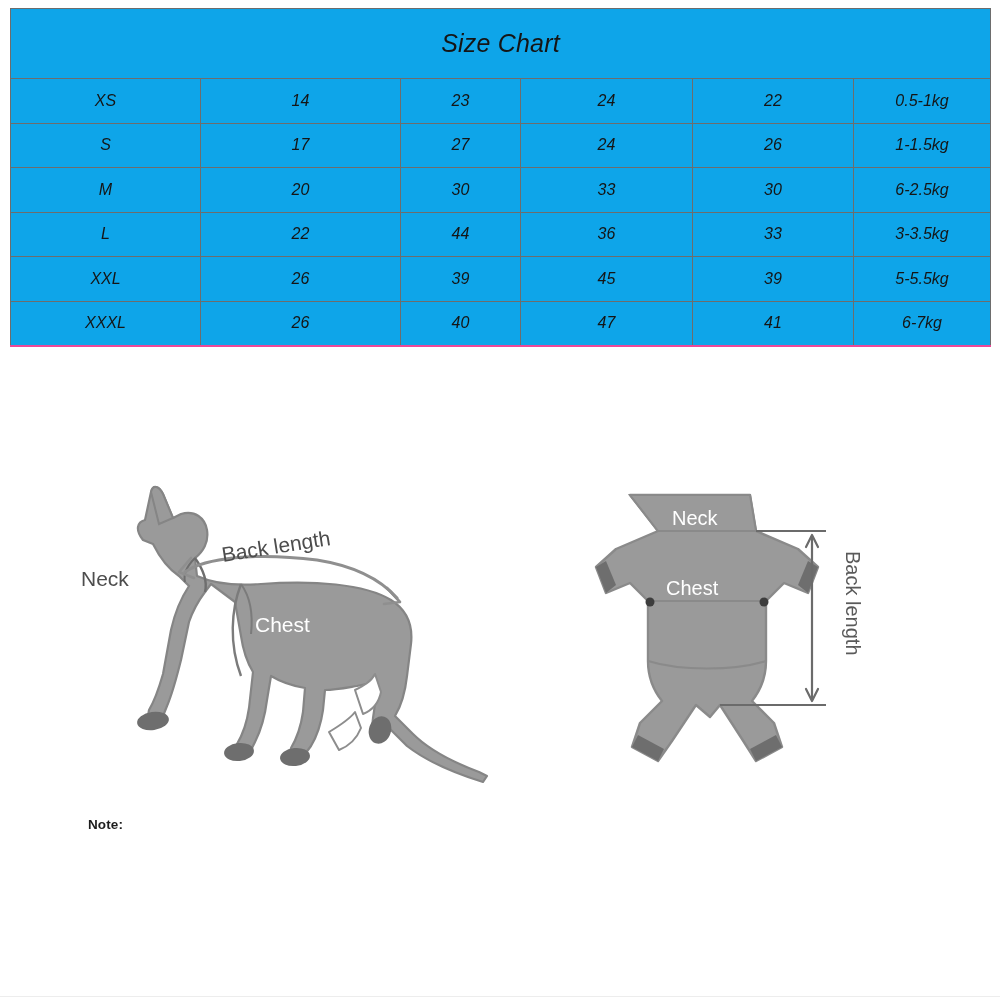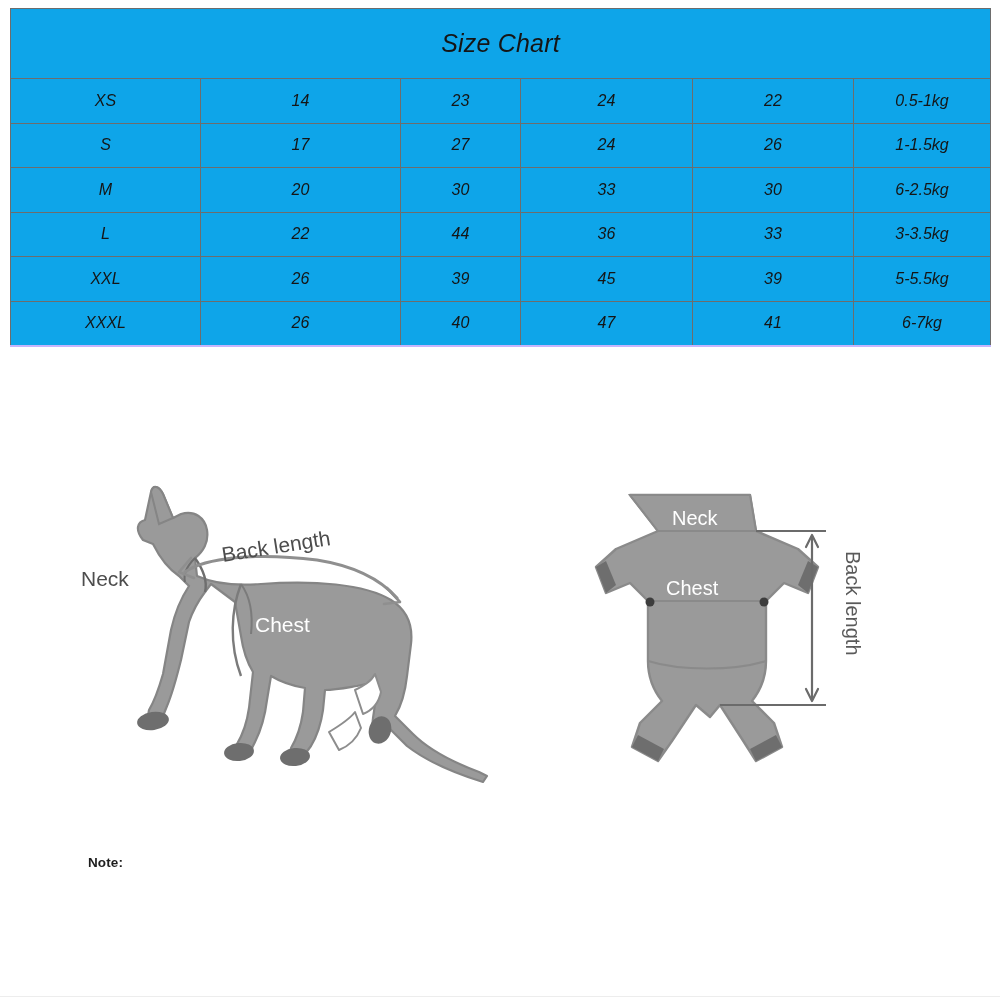--- a/index.html
+++ b/index.html
@@ -48,21 +48,21 @@
   tr.head-row th {
     height: 52px;
     font-size: 20.5px;
     border-bottom: 1px solid #555;
   }
   tr.data-row td {
     height: 43.5px;
     font-size: 16px;
   }
   tr.data-row td.size-cell { font-size: 16px; }
-  tr.last-row td { border-bottom: 2px solid #c4b5fd; }
+  tr.last-row td { border-bottom: 2px solid #ec4899; }
 
   
   col.c-size  { width: 190px; }
   col.c-neck  { width: 200px; }
   col.c-chest { width: 120px; }
   col.c-abd   { width: 172px; }
   col.c-back  { width: 161px; }
   col.c-weight{ width: 137px; }
 
   
@@ -92,21 +92,20 @@
     top: 818px;
     width: 880px;
   }
   #notes div {
     font-size: 13.5px;
     color: #1d1d1d;
     line-height: 1.0;
     margin-bottom: 14px;
     white-space: nowrap;
     font-weight: bold;
-    margin-top: 38px;
   }
   #notes div.note-head { letter-spacing: .1px; }
 
   .faint-rule {
     position: absolute;
     left: 0;
     width: 1000px;
     height: 1px;
     background: #ededed;
   }

